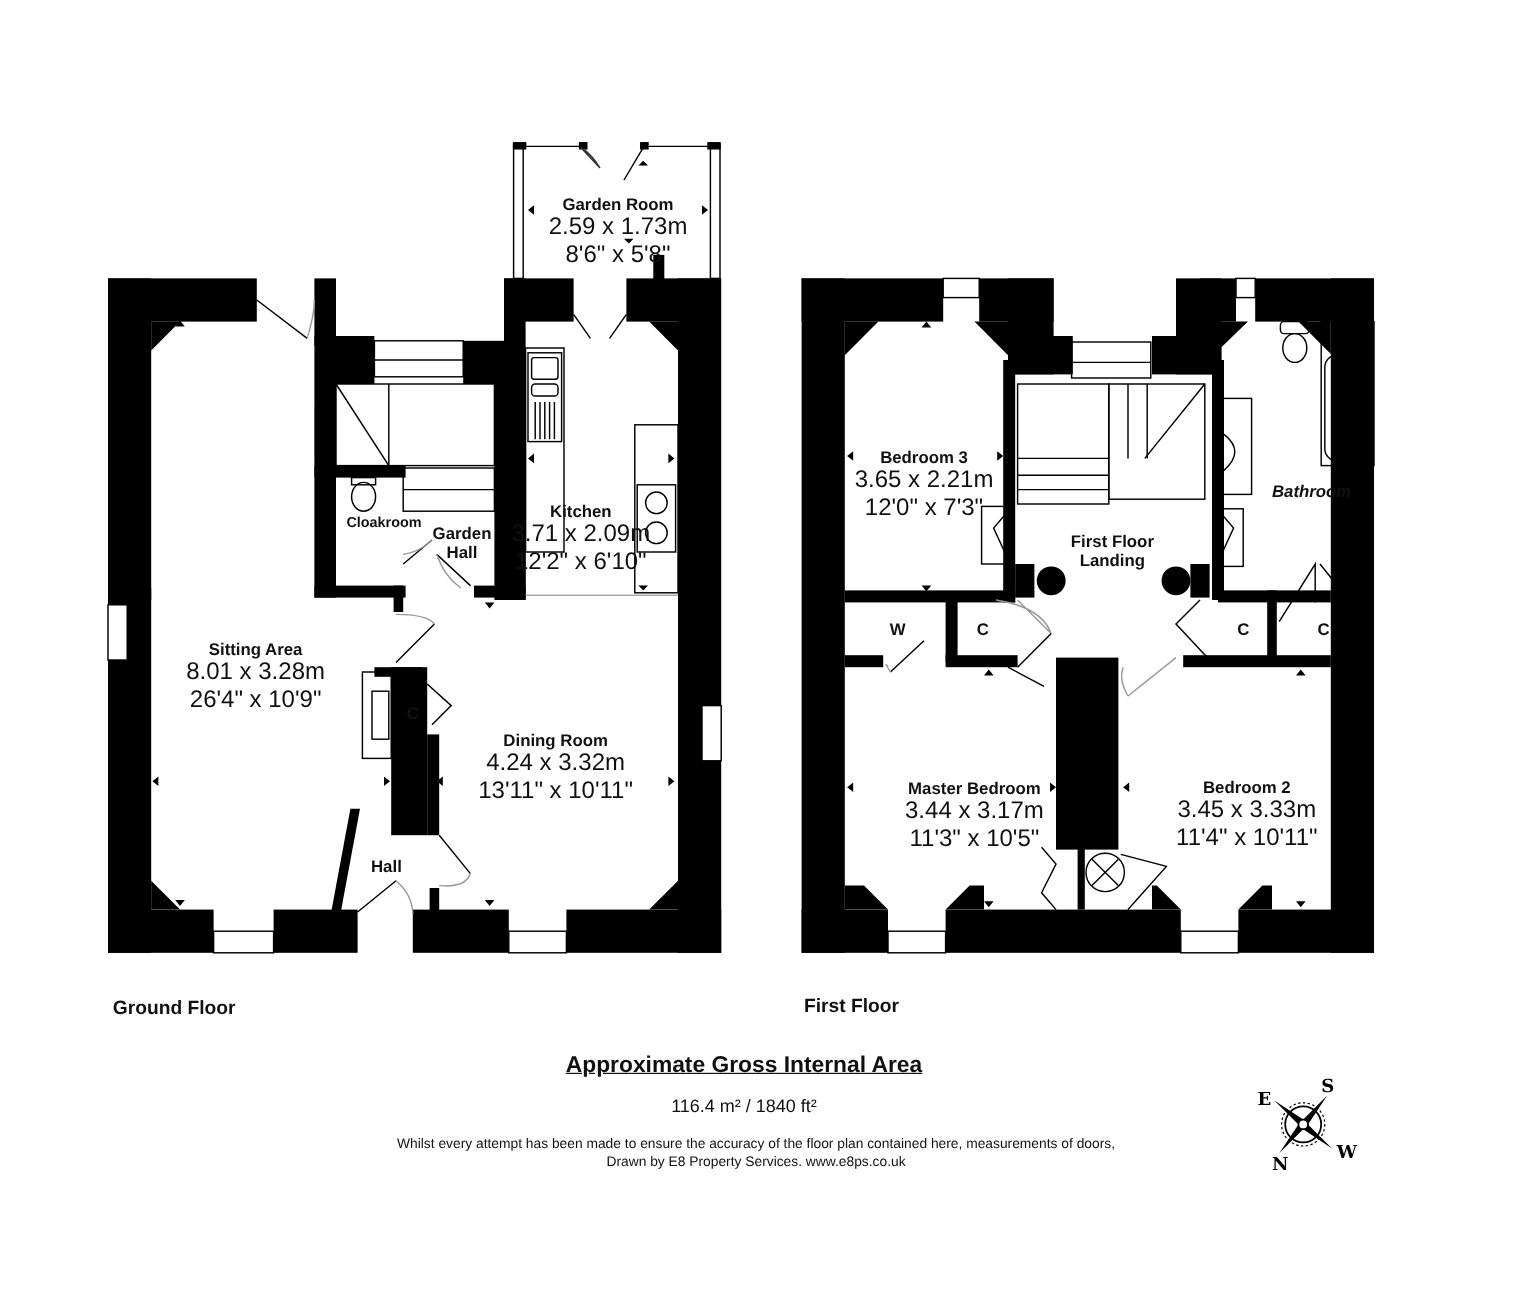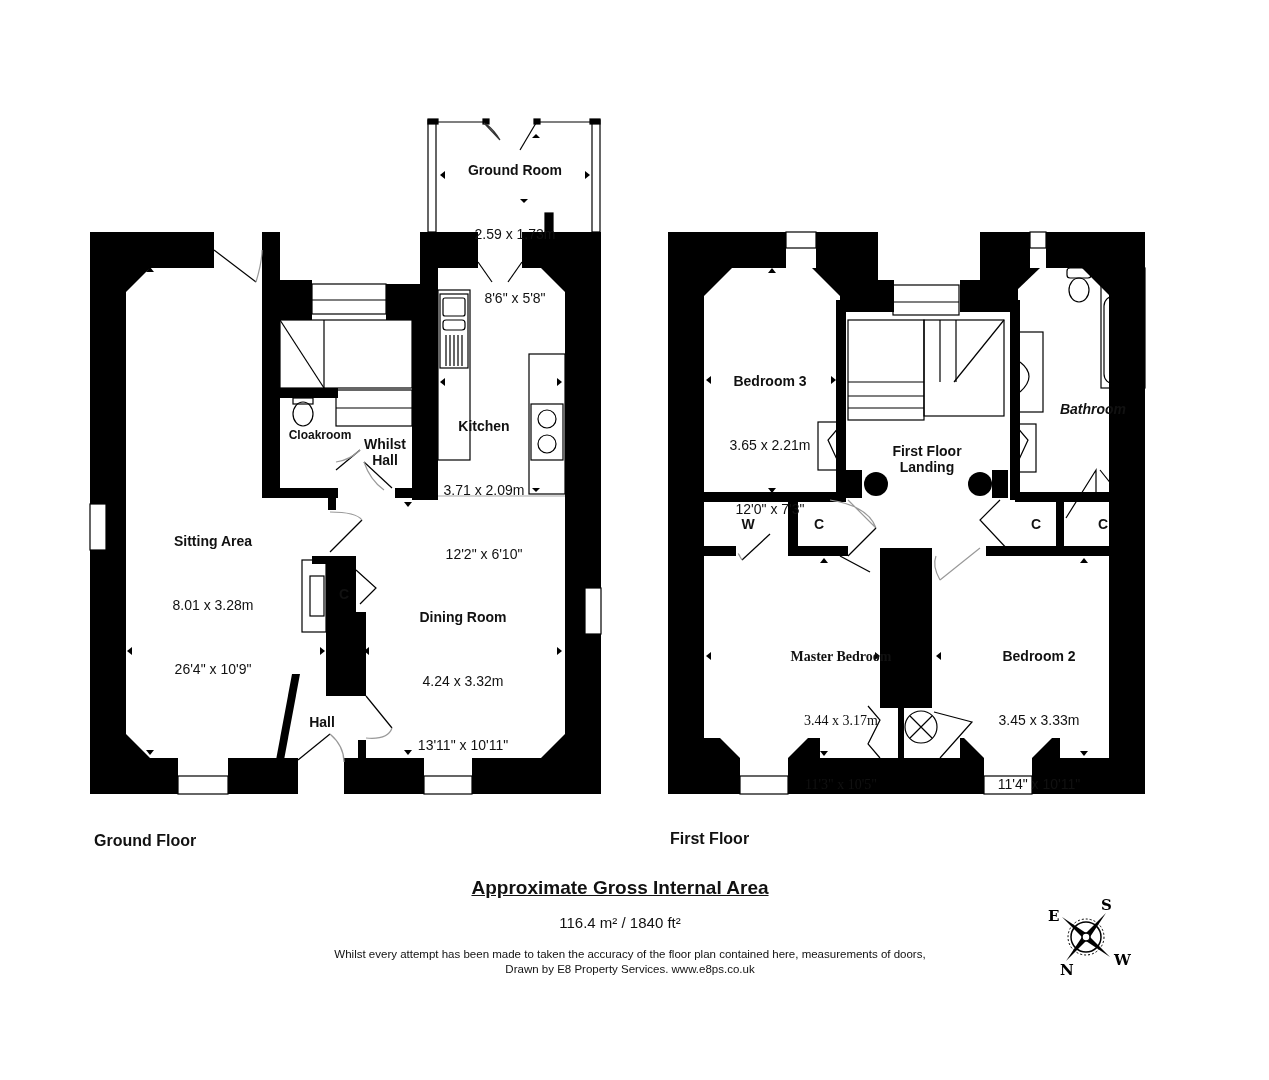--- a/index.html
+++ b/index.html
@@ -1,20 +1,20 @@
 <!DOCTYPE html>
 <html><head>
 <meta charset="utf-8">
 <style>
   html, body { margin:0; padding:0; background:#ffffff; }
   body { width:1269px; height:1080px; position:relative; overflow:hidden; font-family:"Liberation Sans", sans-serif; color:#111; }
   svg.plan { position:absolute; left:0; top:0; }
   .lbl { position:absolute; text-align:center; line-height:1.15; white-space:nowrap; transform:translateX(-50%); }
   .lbl .n { font-weight:bold; font-size:14px; display:block; }
-  .lbl .m { font-size:14px; display:block;margin-top:48px; }
+  .lbl .m { font-size:20px; display:block; }
   .small .n { font-size:12px; }
   .floor-title { position:absolute; font-weight:bold; font-size:16px;text-align:right; }
   .gia-title { position:absolute; left:620px; top:877px; transform:translateX(-50%); font-weight:bold; font-size:19px; white-space:nowrap;text-decoration:underline; }
   .gia-value { position:absolute; left:620px; top:914px; transform:translateX(-50%); font-size:15px; white-space:nowrap; }
   .disclaimer { position:absolute; left:630px; top:947px; transform:translateX(-50%); width:700px; text-align:center; font-size:11.5px; line-height:14.5px; }
   .disclaimer span { display:block; }
 </style>
 </head>
 <body>
 
@@ -241,34 +241,34 @@
   </g>
   <g font-family="DejaVu Serif, serif" font-weight="bold" font-size="15" fill="#000">
     <text x="1048" y="921" id="c-e">E</text>
     <text x="1101" y="910" id="c-s">S</text>
     <text x="1060" y="975" id="c-n">N</text>
     <text x="1114" y="965" id="c-w">W</text>
   </g>
 </svg>
 
 <div class="lbl" style="left:515px;top:162px;">
-  <span class="n">Ground Room</span>
+  <span class="n">Garden Room</span>
   <span class="m">2.59 x 1.73m</span>
   <span class="m">8'6" x 5'8"</span>
 </div>
 <div class="lbl" style="left:484px;top:418px;">
   <span class="n">Kitchen</span>
   <span class="m">3.71 x 2.09m</span>
   <span class="m">12'2" x 6'10"</span>
 </div>
 <div class="lbl small" style="left:320px;top:429px;">
   <span class="n">Cloakroom</span>
 </div>
 <div class="lbl" style="left:385px;top:436px;">
-  <span class="n">Whilst</span>
+  <span class="n">Garden</span>
   <span class="n">Hall</span>
 </div>
 <div class="lbl" style="left:213px;top:533px;">
   <span class="n">Sitting Area</span>
   <span class="m">8.01 x 3.28m</span>
   <span class="m">26'4" x 10'9"</span>
 </div>
 <div class="lbl" style="left:463px;top:609px;">
   <span class="n">Dining Room</span>
   <span class="m">4.24 x 3.32m</span>
@@ -298,33 +298,33 @@
 </div>
 <div class="lbl" style="left:819px;top:516px;">
   <span class="n">C</span>
 </div>
 <div class="lbl" style="left:1036px;top:516px;">
   <span class="n">C</span>
 </div>
 <div class="lbl" style="left:1103px;top:516px;">
   <span class="n">C</span>
 </div>
-<div class="lbl" style="left:841px;top:649px;font-family:Liberation Serif, serif;">
+<div class="lbl" style="left:812px;top:649px;">
   <span class="n">Master Bedroom</span>
   <span class="m">3.44 x 3.17m</span>
   <span class="m">11'3" x 10'5"</span>
 </div>
 <div class="lbl" style="left:1039px;top:648px;">
   <span class="n">Bedroom 2</span>
   <span class="m">3.45 x 3.33m</span>
   <span class="m">11'4" x 10'11"</span>
 </div>
 
 <div class="floor-title" style="left:94px;top:832px;">Ground Floor</div>
 <div class="floor-title" style="left:670px;top:830px;">First Floor</div>
 
 <div class="gia-title">Approximate Gross Internal Area</div>
 <div class="gia-value">116.4 m² / 1840 ft²</div>
 
 <div class="disclaimer">
-  <span>Whilst every attempt has been made to taken the accuracy of the floor plan contained here, measurements of doors,</span>
+  <span>Whilst every attempt has been made to ensure the accuracy of the floor plan contained here, measurements of doors,</span>
   <span>Drawn by E8 Property Services. www.e8ps.co.uk</span>
 </div>
 
 </body></html>

